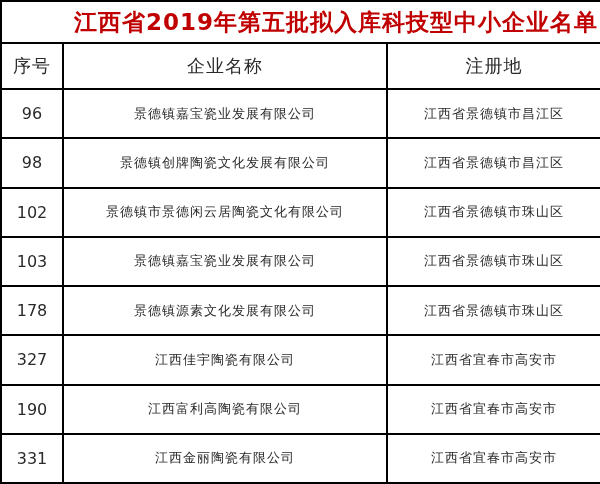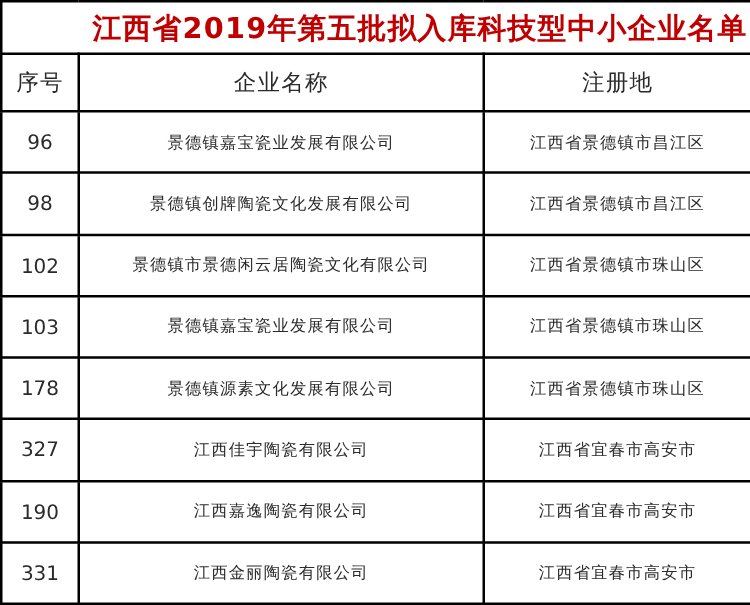--- a/index.html
+++ b/index.html
@@ -112,21 +112,21 @@
         <td>景德镇源素文化发展有限公司</td>
         <td>江西省景德镇市珠山区</td>
       </tr>
       <tr>
         <td class="serial-cell">327</td>
         <td>江西佳宇陶瓷有限公司</td>
         <td>江西省宜春市高安市</td>
       </tr>
       <tr>
         <td class="serial-cell">190</td>
-        <td>江西嘉逸陶瓷有限公司</td>
+        <td>江西富利高陶瓷有限公司</td>
         <td>江西省宜春市高安市</td>
       </tr>
       <tr>
         <td class="serial-cell">331</td>
         <td>江西金丽陶瓷有限公司</td>
         <td>江西省宜春市高安市</td>
       </tr>
     </tbody>
   </table>
 </div>

